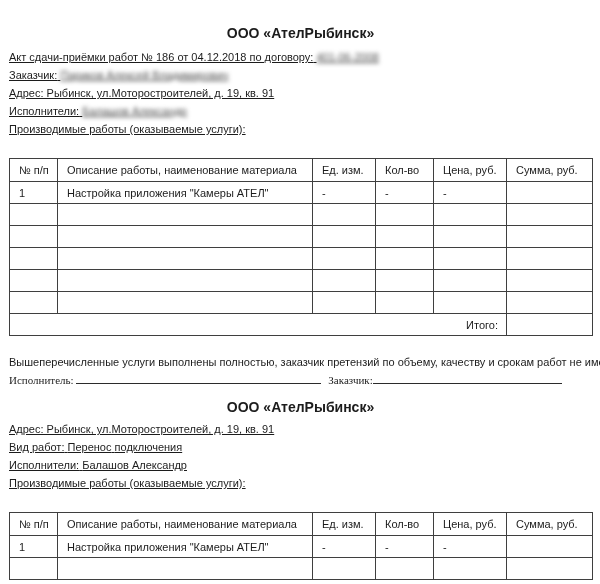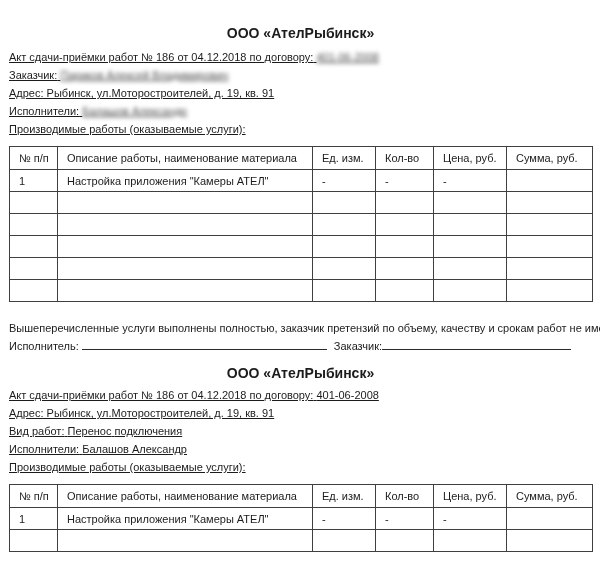--- a/index.html
+++ b/index.html
@@ -31,39 +31,39 @@
 
   .redacted {
     filter: blur(2px);
     color: #4d4d4d;
   }
 
   table.works-table {
     border-collapse: collapse;
     table-layout: fixed;
     width: 583px;
-    margin-top: 8px;
+    margin-top: 20px;
   }
   .works-table th, .works-table td {
     border: 1px solid #3f3f3f;
     font-weight: normal;
     font-size: 11px;
     text-align: left;
     padding: 0 2px 0 9px;
     vertical-align: middle;
     overflow: hidden;
     white-space: nowrap;
   }
   .works-table thead th { height: 23px; }
   .works-table tbody td { height: 22px; }
   .works-table .total-row td { height: 22px; }
   .works-table .total-label { text-align: right; padding-right: 8px; }
 
   .closing-note { margin: 0; margin-top: 17px; line-height: 18px; white-space: nowrap; }
-  .sig-line { margin: 0; line-height: 18px; white-space: nowrap; }
+  .sig-line { margin: 0; line-height: 18px; white-space: nowrap; font-family: Liberation Serif, serif; }
   .sig-blank {
     display: inline-block;
     height: 12px;
     border-bottom: 1px solid #2b2b2b;
     vertical-align: baseline;
   }
   .sig-blank-performer { width: 245px; margin-right: 7px; }
   .sig-blank-customer { width: 189px; }
 </style>
 </head>
@@ -143,32 +143,35 @@
             <td></td>
           </tr>
           <tr>
             <td></td>
             <td></td>
             <td></td>
             <td></td>
             <td></td>
             <td></td>
           </tr>
+          <tr class="total-row">
+            <td colspan="5" class="total-label">Итого:</td>
+            <td class="total-value"></td>
+          </tr>
         </tbody>
       </table>
 
     <p class="closing-note">Вышеперечисленные услуги выполнены полностью, заказчик претензий по объему, качеству и срокам работ не имеет.</p>
     <p class="sig-line"><span>Исполнитель:</span> <span class="sig-blank sig-blank-performer"></span><span>Заказчик:</span><span class="sig-blank sig-blank-customer"></span></p>
   </section>
 
   <section class="act-copy copy-2">
     <h1 class="company-title">ООО «АтелРыбинск»</h1>
 
     <div class="header-lines">
-      <p class="line"><span>Акт сдачи-приёмки работ № 186 от 04.12.2018 по договору:</span> <span>401-06-2008</span></p>
       <p class="line">Адрес: Рыбинск, ул.Моторостроителей, д. 19, кв. 91</p>
       <p class="line"><span>Вид работ:</span> <span>Перенос</span> <span>подключения</span></p>
       <p class="line"><span>Исполнители:</span> <span>Балашов Александр</span></p>
       <p class="line">Производимые работы (оказываемые услуги):</p>
     </div>
 
     <table class="works-table">
         <colgroup>
           <col style="width: 48px;">
           <col style="width: 255px;">

